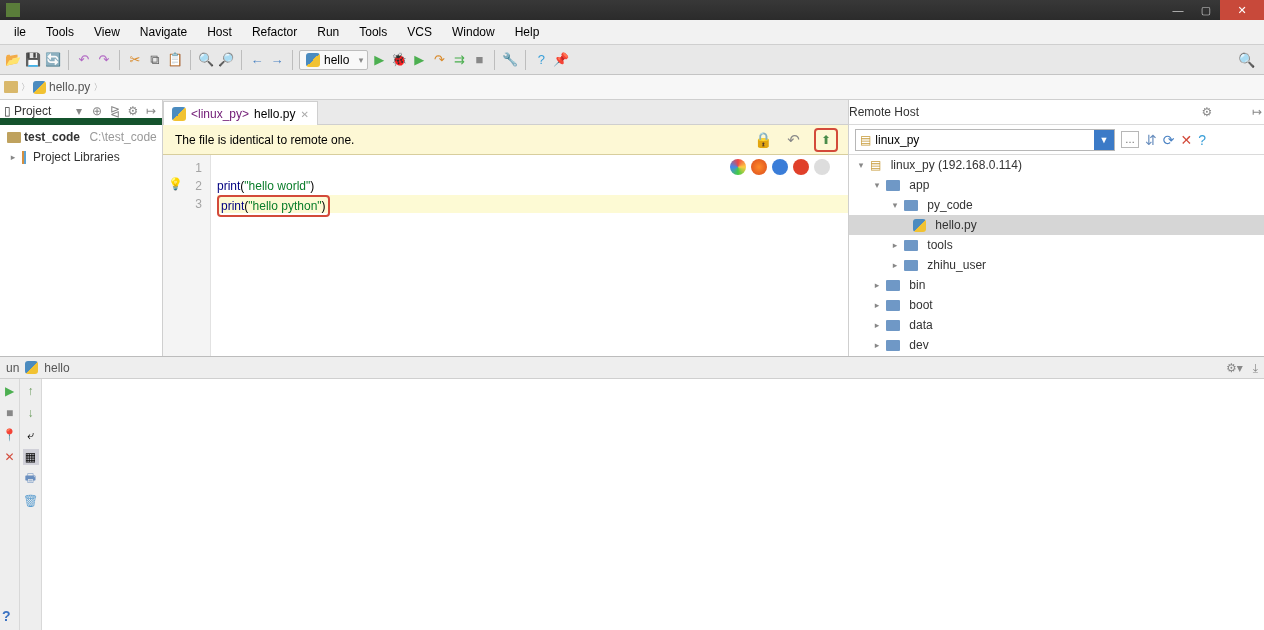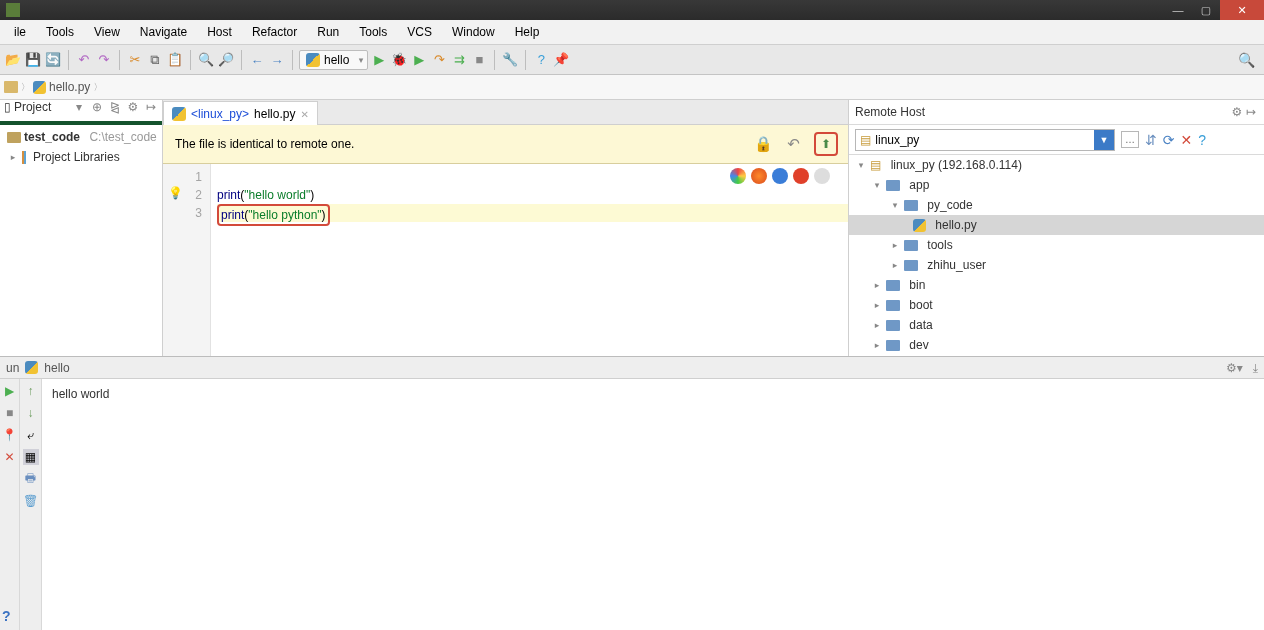--- a/index.html
+++ b/index.html
@@ -16,49 +16,49 @@
 .tool-ico { width:18px; height:18px; display:flex; align-items:center; justify-content:center; font-size:13px; color:#616161; }
 .sep { width:1px; height:20px; background:#bdbdbd; margin:0 4px; }
 .run-select { background:#f8f8f8; border:1px solid #bdbdbd; border-radius:2px; padding:1px 18px 1px 6px; height:20px; display:flex; align-items:center; position:relative; }
 .run-select::after { content:"▾"; position:absolute; right:4px; color:#888; font-size:9px; }
 .mag { position:absolute; right:8px; color:#7f7f7f; font-size:14px; }
 .crumb { height:25px; background:#f7f7f7; border-bottom:1px solid #cfcfcf; display:flex; align-items:center; padding-left:4px; gap:3px; color:#555; }
 .crumb .folder-ico { width:14px; height:12px; background:#d9b86b; border-radius:1px; }
 .crumb .arr { color:#999; font-size:9px; }
 .main { height:256px; display:flex; }
 .sidebar-left { width:163px; border-right:1px solid #cfcfcf; background:#fff; }
-.sidebar-head { height:25px; display:flex; align-items:flex-start; padding:0 4px; border-bottom:4px solid #14532d; gap:4px; }
+.sidebar-head { height:25px; display:flex; align-items:flex-end; padding:0 4px; border-bottom:7px solid #14532d; gap:4px; }
 .sidebar-head .ttl { flex:1; font-size:12px; color:#333; }
 .sh-ico { width:14px; height:14px; color:#888; font-size:12px; display:flex; align-items:center; justify-content:center; }
 .tree { padding:2px 1px; }
 .tree-row { display:flex; align-items:center; height:20px; padding-left:6px; gap:3px; color:#333; white-space:nowrap; overflow:hidden; }
 .folder-ic { width:14px; height:11px; background:#bfa25e; border-radius:1px; flex-shrink:0; }
 .folder-ic.blue { background:#6f98c6; }
 .lib-ic { width:3px; height:13px; border-left:2px solid #d68f3f; border-right:2px solid #5da3d4; margin-right:4px; }
 .center { flex:1; display:flex; flex-direction:column; border-right:1px solid #cfcfcf; }
 .tabs { height:25px; background:#eaeaea; display:flex; border-bottom:1px solid #cfcfcf; }
 .tab { background:#fff; border:1px solid #cfcfcf; border-bottom:none; padding:3px 8px; display:flex; align-items:center; gap:5px; height:25px; margin-top:1px; }
 .py-ico { width:14px; height:14px; background:linear-gradient(135deg,#4b8bbf 50%,#f1c232 50%); border-radius:3px; flex-shrink:0; }
 .tab .x { color:#aaa; font-size:10px; }
-.notice { background:var(--cream); height:39px; display:flex; align-items:center; padding:0 12px; border-bottom:1px solid #d8ce9d; position:relative; }
+.notice { background:var(--cream); height:30px; display:flex; align-items:center; padding:0 12px; border-bottom:1px solid #d8ce9d; position:relative; }
 .notice-icons { position:absolute; right:10px; display:flex; gap:14px; align-items:center; }
 .nt-ico { color:#888; font-size:15px; }
 .upload-box { border:2px solid #d34a3a; border-radius:4px; padding:3px 5px; color:#4a8c4a; }
 .editor { flex:1; display:flex; background:#fff; position:relative; }
 .gutter { width:48px; background:#f4f4f4; border-right:1px solid #e2e2e2; text-align:right; padding:4px 8px 0 0; color:#a4a4a4; font-family:Consolas,monospace; font-size:12px; line-height:18px; }
 .code { flex:1; padding:4px 0 0 6px; font-family:Consolas,monospace; font-size:12px; line-height:18px; position:relative; }
 .code .ln { height:18px; white-space:pre; }
 .hl { background:#fdfad4; }
 .kw { color:#000080; } .str { color:#0a7d2a; }
 .red-box { border:2px solid #d34a3a; border-radius:4px; display:inline-block; padding:0 2px; }
 .bulb { position:absolute; left:5px; top:22px; color:#d9a835; }
 .browsers { position:absolute; right:18px; top:4px; display:flex; gap:5px; }
 .brw { width:16px; height:16px; border-radius:50%; }
 .right { width:415px; background:#fff; display:flex; flex-direction:column; }
-.right-head { height:25px; border-bottom:1px solid #dadada; display:flex; align-items:center; padding:0 6px; color:#333; }
+.right-head { height:25px; border-bottom:1px solid #dadada; display:flex; align-items:center; padding:0 0; color:#333;gap:36px; }
 .right-head .ttl { flex:1; }
 .right-tool { height:30px; border-bottom:1px solid #dadada; display:flex; align-items:center; padding:0 6px; gap:6px; }
 .host-select { flex:1; max-width:260px; height:22px; border:1px solid #b7b7b7; display:flex; align-items:center; padding:0 4px; position:relative; }
 .host-select .dd { width:20px; height:20px; background:var(--blue); position:absolute; right:0; color:#fff; display:flex; align-items:center; justify-content:center; font-size:9px; }
 .dots { border:1px solid #b7b7b7; padding:2px 3px; font-size:10px; color:#666; }
 .rt-ico { font-size:14px; }
 .right-tree { flex:1; overflow:auto; }
 .rt-row { display:flex; align-items:center; height:20px; gap:3px; color:#333; }
 .rt-row.sel { background:var(--sel); }
 .chev { width:12px; text-align:center; color:#888; font-size:9px; }
@@ -164,21 +164,21 @@
         <span class="lib-ic"></span>
         <span>Project Libraries</span>
       </div>
     </div>
   </div>
 
   <div class="center">
     <div class="tabs">
       <div class="tab">
         <span class="py-ico"></span>
-        <span style="color:#1d4ed8">&lt;linux_py&gt;</span>
+        <span style="color:#701a75">&lt;linux_py&gt;</span>
         <span>hello.py</span>
         <span class="x">✕</span>
       </div>
     </div>
     <div class="notice">
       <span>The file is identical to remote one.</span>
       <div class="notice-icons">
         <span class="nt-ico" style="color:#a88d4a">🔒</span>
         <span class="nt-ico">↶</span>
         <span class="upload-box">⬆</span>
@@ -258,19 +258,18 @@
     </div>
     <div class="run-side2">
       <div class="rs-ico" style="color:#6c9c5e">↑</div>
       <div class="rs-ico" style="color:#6c9c5e">↓</div>
       <div class="rs-ico">⤶</div>
       <div class="rs-ico" style="background:#d0d0d8">▦</div>
       <div class="rs-ico" style="color:#6a8fbf">🖶</div>
       <div class="rs-ico" style="color:#5a9dcf">🗑</div>
     </div>
     <div class="console">
-      <div style="color:#333">hello world</div>
       <br>
     </div>
   </div>
 </div>
 
 <div class="bottom-help">?</div>
 
 </body></html>

